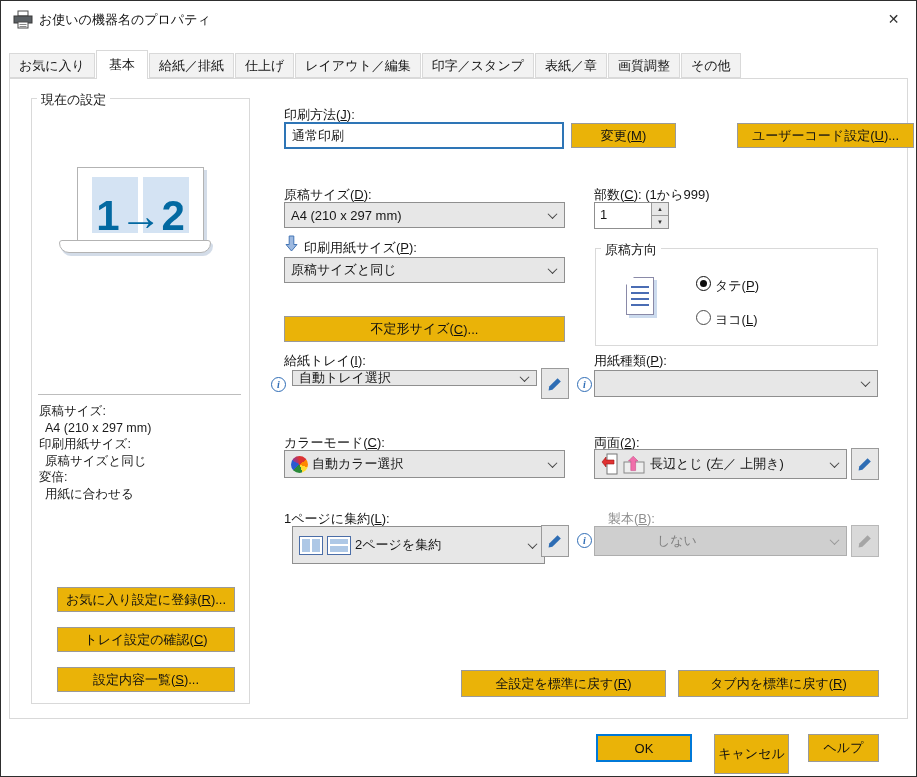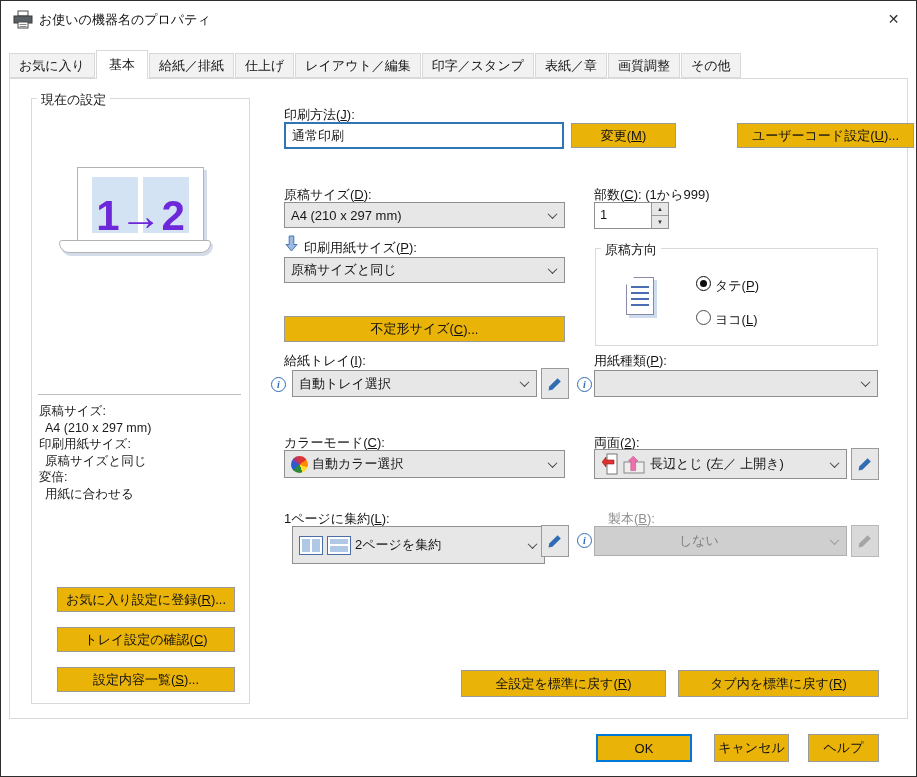--- a/index.html
+++ b/index.html
@@ -51,21 +51,21 @@
   
   .flabel{position:absolute;font-size:13px;white-space:nowrap;}
   .flabel.disabled{color:#8f8f8f;}
   
   .summary{position:absolute;left:38px;top:402px;width:202px;font-size:12.5px;line-height:16.5px;color:#1a1a1a;}
   .summary .val{padding-left:6px;}
   .divider{position:absolute;background:#bdbdbd;height:1px;}
   
   .sheet{position:absolute;left:76px;top:166px;width:127px;height:74px;background:#fff;border:1px solid #b3b3b3;box-shadow:3px 3px 0 rgba(130,155,190,.35);display:flex;justify-content:center;gap:5px;padding-top:9px;}
   .sheet .pg{width:46px;height:56px;background:#d4e3f3;}
-  .preview-num{position:absolute;left:76px;top:194px;width:127px;text-align:center;font-size:42px;line-height:1;font-weight:bold;color:#6d28d9;}
+  .preview-num{position:absolute;left:76px;top:194px;width:127px;text-align:center;font-size:42px;line-height:1;font-weight:bold;color:#0369a1;}
   .curl{position:absolute;left:58px;top:239px;width:152px;height:13px;background:#fff;border:1px solid #b3b3b3;border-radius:3px 3px 10px 10px;box-shadow:2px 3px 0 rgba(130,155,190,.35);}
   
   .docicon{position:absolute;left:625px;top:276px;width:28px;height:38px;background:#fff;border:1px solid #8a8aa8;box-shadow:3px 3px 0 #ccdbee;}
   .docicon .fold{position:absolute;left:-1px;top:-1px;width:0;height:0;border-top:8px solid #fff;border-right:8px solid transparent;outline:none;}
   .docicon .lines{position:absolute;left:4px;right:4px;top:8px;bottom:5px;background:repeating-linear-gradient(#4a6db4 0 2px,transparent 2px 6px);}
   
   .wheel{width:17px;height:17px;border-radius:50%;flex:none;background:conic-gradient(#d33 0 55deg,#f80 55deg 110deg,#fd3 110deg 160deg,#2a8a3a 160deg 225deg,#2a5ad0 225deg 300deg,#8a3a9a 300deg,#d33);}
   
   .nupA,.nupB{width:24px;height:19px;border:1px solid #4a6da7;background:#fff;display:flex;gap:2px;padding:2px;flex:none;}
   .nupA div{flex:1;background:#aec8e6;}
@@ -168,21 +168,21 @@
   </div>
   <div class="radio sel" style="left:695px;top:275px;"></div>
   <span class="radio-label" style="left:714px;top:276px;">タテ(<u>P</u>)</span>
   <div class="radio" style="left:695px;top:309px;"></div>
   <span class="radio-label" style="left:714px;top:310px;">ヨコ(<u>L</u>)</span>
 
   <div class="btn" style="left:283px;top:315px;width:281px;height:26px;">不定形サイズ(<u>C</u>)...</div>
 
   <span class="flabel" style="left:283px;top:351px;">給紙トレイ(<u>I</u>):</span>
   <div class="info" style="left:270px;top:376px;">i</div>
-  <div class="combo" style="left:291px;top:369px;width:245px;height:27px;justify-content:center;">
+  <div class="combo" style="left:291px;top:369px;width:245px;height:16px;justify-content:center;">
     <span>自動トレイ選択</span>
     <span class="chev"></span>
   </div>
   <div class="toolbtn" style="left:540px;top:367px;width:28px;height:31px;">
     <svg width="16" height="16" viewBox="0 0 16 16">
       <path d="M10.6 2.2 L13.8 5.4 L5.4 13.8 L1.6 14.4 L2.2 10.6 Z" fill="#2e6db4"></path>
     </svg>
   </div>
 
   <span class="flabel" style="left:593px;top:351px;">用紙種類(<u>P</u>):</span>
@@ -231,30 +231,30 @@
     <span class="chev"></span>
   </div>
   <div class="toolbtn" style="left:540px;top:524px;width:28px;height:32px;">
     <svg width="16" height="16" viewBox="0 0 16 16">
       <path d="M10.6 2.2 L13.8 5.4 L5.4 13.8 L1.6 14.4 L2.2 10.6 Z" fill="#2e6db4"></path>
     </svg>
   </div>
 
   <span class="flabel disabled" style="left:607px;top:509px;">製本(<u>B</u>):</span>
   <div class="info" style="left:576px;top:532px;">i</div>
-  <div class="combo disabled" style="left:593px;top:525px;width:253px;height:30px;padding-left:84px;">
+  <div class="combo disabled" style="left:593px;top:525px;width:253px;height:30px;padding-left:62px;">
     <span>しない</span>
     <span class="chev"></span>
   </div>
   <div class="toolbtn disabled" style="left:850px;top:524px;width:28px;height:32px;">
     <svg width="16" height="16" viewBox="0 0 16 16">
       <path d="M10.6 2.2 L13.8 5.4 L5.4 13.8 L1.6 14.4 L2.2 10.6 Z" fill="#a5a5a5"></path>
     </svg>
   </div>
 
   <div class="btn" style="left:460px;top:669px;width:205px;height:27px;">全設定を標準に戻す(<u>R</u>)</div>
   <div class="btn" style="left:677px;top:669px;width:201px;height:27px;">タブ内を標準に戻す(<u>R</u>)</div>
 
   <div class="btn primary" style="left:595px;top:733px;width:96px;height:28px;">OK</div>
-  <div class="btn" style="left:713px;top:733px;width:75px;height:28px;">キャンセル</div>
+  <div class="btn" style="left:713px;top:733px;width:75px;height:40px;">キャンセル</div>
   <div class="btn" style="left:807px;top:733px;width:71px;height:28px;">ヘルプ</div>
 
 </div>
 
 </body></html>

